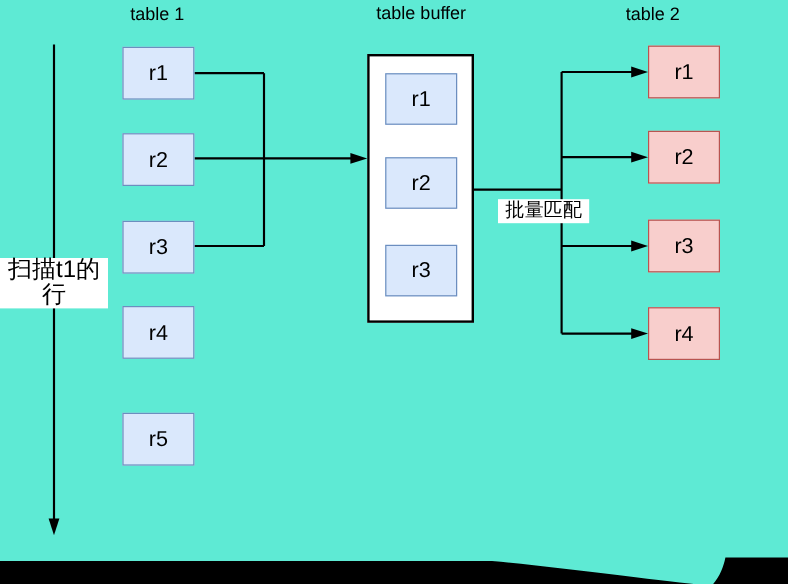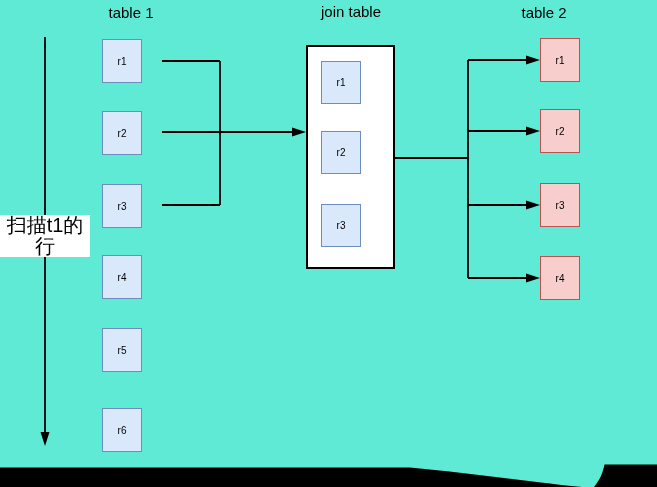--- a/index.html
+++ b/index.html
@@ -18,24 +18,24 @@
     position:absolute;left:0;top:0;width:657px;height:487px;
   }
   .col-label{
     position:absolute;
     font-size:15px;color:#000;
     text-align:center;
     white-space:nowrap;
   }
   .box{
     position:absolute;
-    width:40px;height:44px;
+    width:60px;height:44px;
     box-sizing:border-box;
     display:flex;align-items:center;justify-content:center;
-    font-size:10px;color:#000;
+    font-size:18px;color:#000;
   }
   .box.blue{
     background:#dae8fc;
     border:1px solid #6c8ebf;
   }
   .box.red{
     background:#f8cecc;
     border:1px solid #b85450;
   }
   .buffer-box{
@@ -98,34 +98,34 @@
       <polygon points="540,278 526,273.5 526,282.5"></polygon>
     </g>
 
     <g fill="#000" stroke="none">
       <path d="M0,467.5 L410,467.5 C470,473 540,483 582,487 L0,487 Z"></path>
       <path d="M594,487 C600,480 603,472 604.5,464.5 L657,464.5 L657,487 Z"></path>
     </g>
   </svg>
 
   <div class="col-label" style="left:71px;top:4px;width:120px;">table 1</div>
-  <div class="col-label" style="left:291px;top:3px;width:120px;">join table</div>
+  <div class="col-label" style="left:291px;top:3px;width:120px;">table buffer</div>
   <div class="col-label" style="left:484px;top:4px;width:120px;">table 2</div>
 
   <div class="scan-label">
     <div>扫描t1的行</div>
   </div>
 
+  <div class="cn-label" style="left:415px;top:166px;width:76px;">批量匹配</div>
 
   <div class="box blue" style="left:102px;top:39px;">r1</div>
   <div class="box blue" style="left:102px;top:111px;">r2</div>
   <div class="box blue" style="left:102px;top:184px;">r3</div>
   <div class="box blue" style="left:102px;top:255px;">r4</div>
-  <div class="box blue" style="left:102px;top:328px;text-align:center;">r5</div>
-  <div class="box blue" style="left:102px;top:408px;">r6</div>
+  <div class="box blue" style="left:102px;top:344px;text-align:center;">r5</div>
 
   <div class="buffer-box"></div>
   <div class="box blue inner-box" style="left:321px;top:61px;">r1</div>
   <div class="box blue inner-box" style="left:321px;top:131px;">r2</div>
   <div class="box blue inner-box" style="left:321px;top:204px;">r3</div>
 
   <div class="box red" style="left:540px;top:38px;">r1</div>
   <div class="box red" style="left:540px;top:109px;">r2</div>
   <div class="box red" style="left:540px;top:183px;">r3</div>
   <div class="box red" style="left:540px;top:256px;">r4</div>

